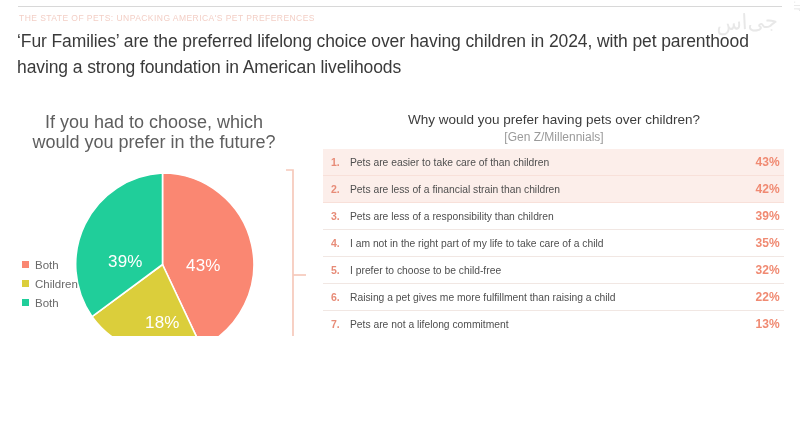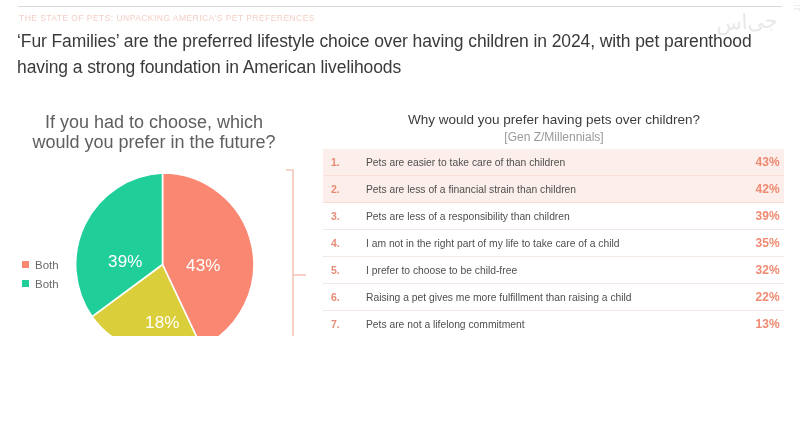--- a/index.html
+++ b/index.html
@@ -220,21 +220,20 @@
     font-size: 10.5px;
     color: #e78b77;
     font-weight: 700;
   }
   .row-label {
     flex: 1 1 auto;
     font-size: 10.3px;
     color: #4f4f4f;
     white-space: nowrap;
     overflow: hidden;
-    margin-left: 16px;
   }
   .row-value {
     flex: 0 0 auto;
     width: 40px;
     text-align: right;
     font-size: 12px;
     color: #f08a72;
     font-weight: 700;
     letter-spacing: 0.2px;
   }
@@ -251,21 +250,21 @@
 </style>
 </head>
 <body>
 
 <div class="slide">
 
   <div class="top-rule"></div>
 
   <div class="eyebrow">THE STATE OF PETS: UNPACKING AMERICA'S PET PREFERENCES</div>
 
-  <div class="headline">‘Fur Families’ are the preferred lifestyle choice over having children in 2024, with pet parenthood having a strong foundation in American livelihoods</div>
+  <div class="headline">‘Fur Families’ are the preferred lifelong choice over having children in 2024, with pet parenthood having a strong foundation in American livelihoods</div>
 
   <div class="watermark-wrap">
     <div class="wm-script">جی‌اس</div>
     <div class="wm-vertical">jsnews.ir</div>
   </div>
 
   <div class="pie-panel">
 
     <div class="pie-title">
       <span>If you had to choose, which</span><br>
@@ -284,20 +283,24 @@
 
       <div class="slice-label lbl-pets">43%</div>
       <div class="slice-label lbl-both">39%</div>
       <div class="slice-label lbl-children">18%</div>
     </div>
 
     <div class="legend">
       <div class="legend-row">
         <span class="legend-swatch" style="background:#fa8772"></span>
         <span class="legend-text">Both</span>
+      </div>
+      <div class="legend-row">
+        <span class="legend-swatch" style="background:#dbce3b"></span>
+        <span class="legend-text">Children</span>
       </div>
       <div class="legend-row">
         <span class="legend-swatch" style="background:#20ce9a"></span>
         <span class="legend-text">Both</span>
       </div>
     </div>
   </div>
 
   <div class="bracket">
     <svg width="32" height="215" viewBox="0 0 32 215">

